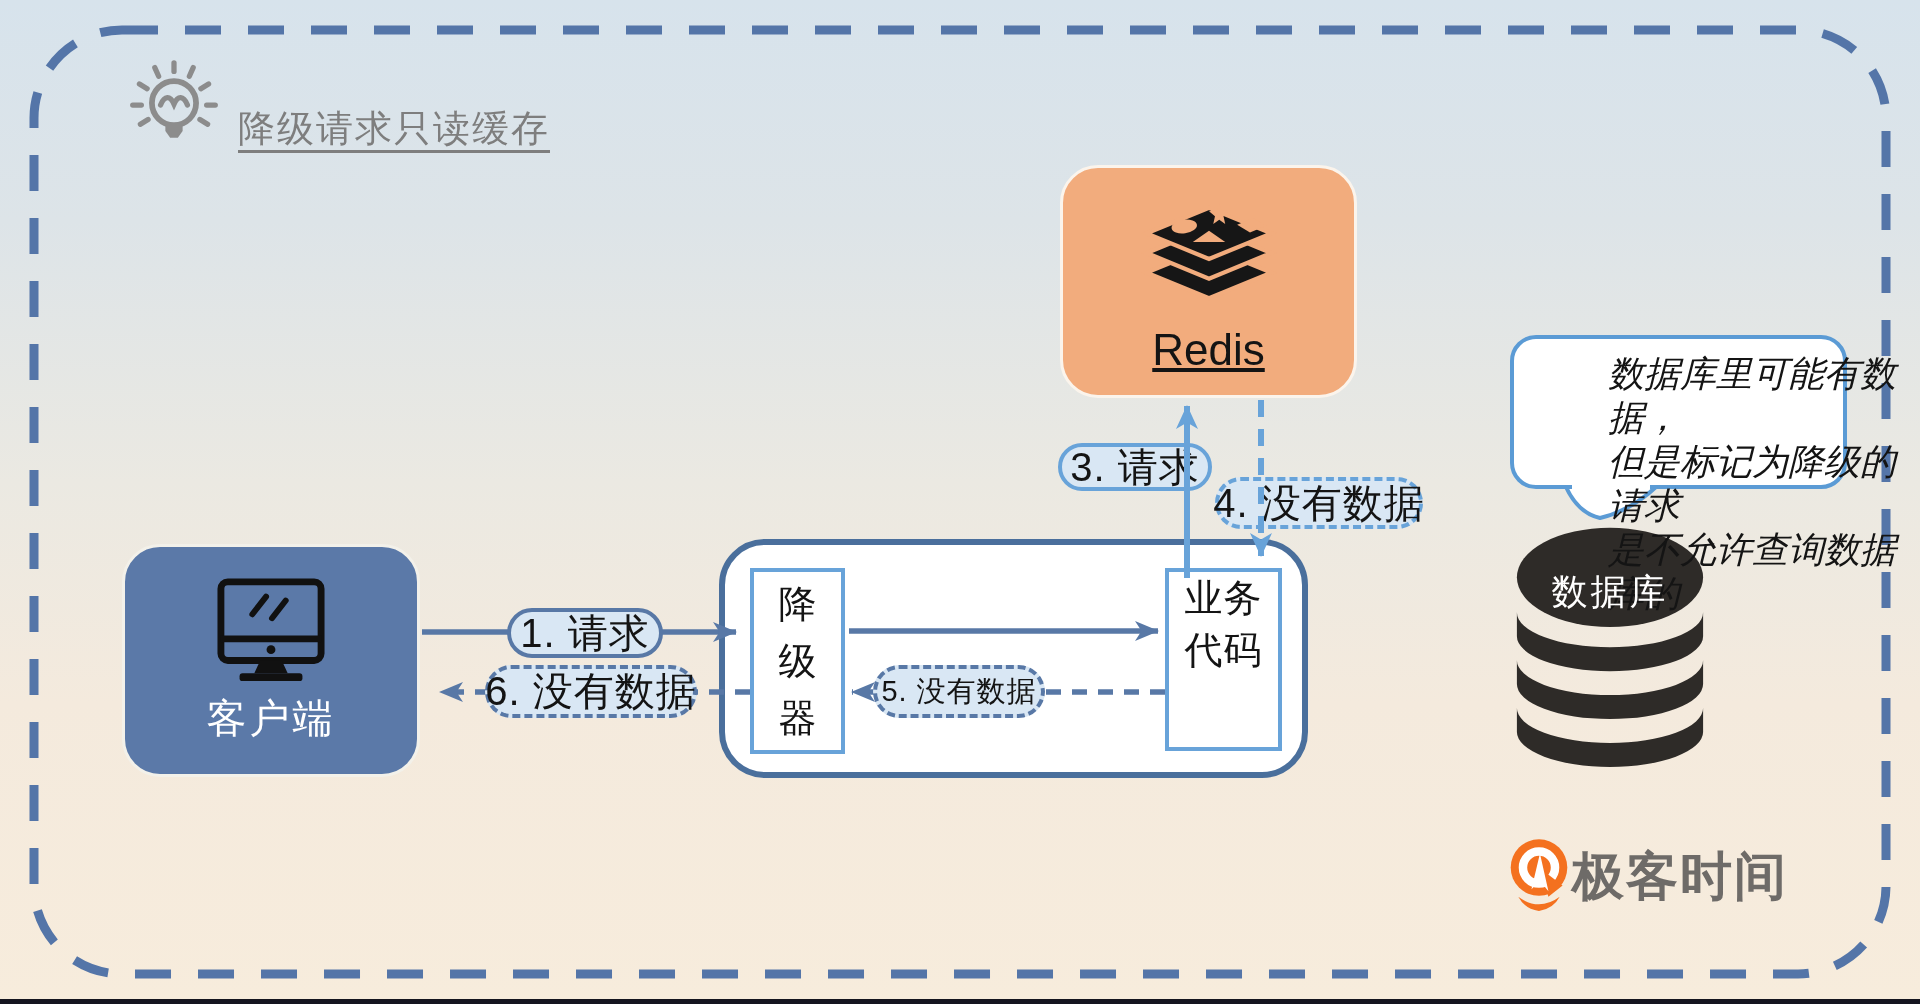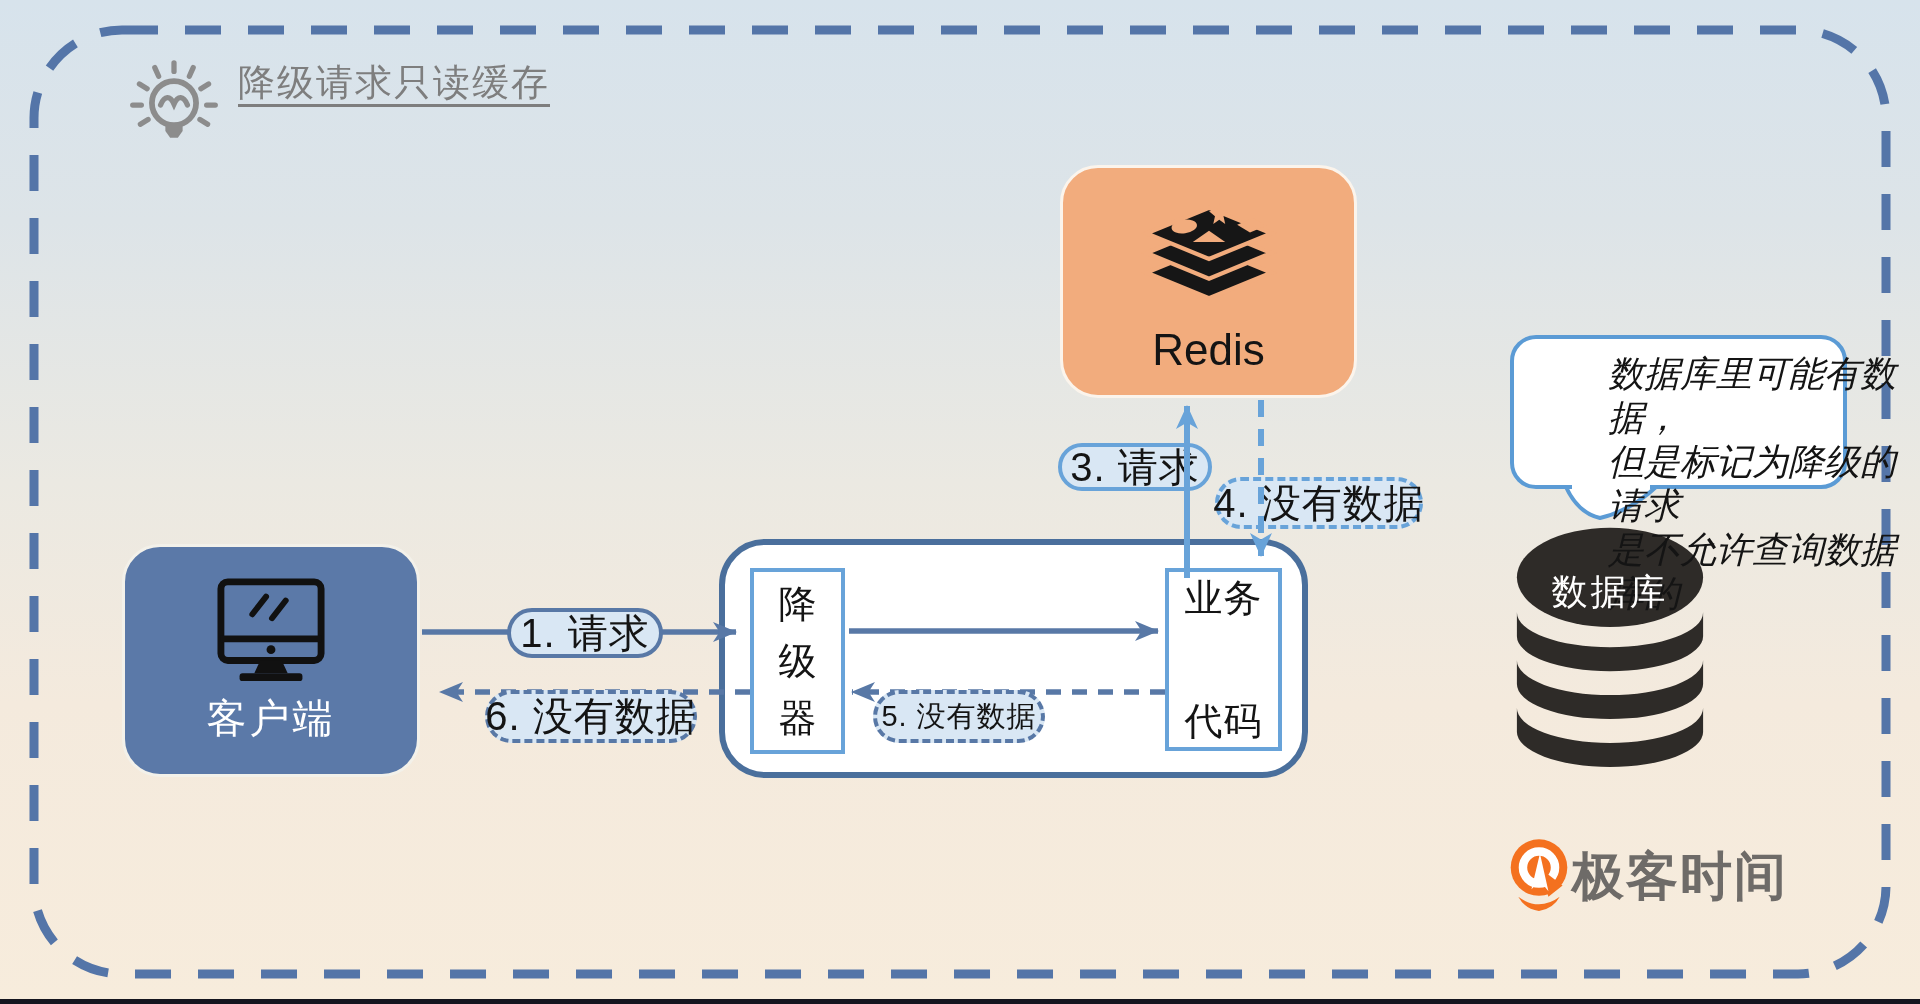--- a/index.html
+++ b/index.html
@@ -5,52 +5,52 @@
   html,body{margin:0;padding:0;background:#e8e8e8;}
   .stage{
     position:relative;width:1920px;height:1004px;overflow:hidden;
     background:linear-gradient(180deg,#D7E3EC 0%,#DDE4E8 22%,#EBE9E2 48%,#F4EADD 70%,#F7ECDC 100%);
     font-family:"Liberation Sans","DejaVu Sans",sans-serif;
   }
   .layer{position:absolute;left:0;top:0;width:1920px;height:1004px;pointer-events:none;}
   .z0{z-index:0}.z2{z-index:2}.z3{z-index:3}.z6{z-index:6}
 
   
-  .title-row{position:absolute;left:126px;top:58px;display:flex;align-items:flex-start;gap:16px;z-index:3;}
+  .title-row{position:absolute;left:126px;top:58px;display:flex;align-items:flex-end;gap:16px;z-index:3;}
   .title-text{font-size:37px;color:#7E7E7E;letter-spacing:2px;text-decoration:underline;text-underline-offset:9px;text-decoration-thickness:3px;}
 
   
   .client-box{position:absolute;left:122px;top:544px;width:298px;height:233px;background:#5B79A8;
     border:3px solid #F3F1EA;border-radius:38px;box-sizing:border-box;z-index:3;
     display:flex;flex-direction:column;align-items:center;justify-content:center;gap:6px;}
   .client-label{color:#FFFFFF;font-size:40px;letter-spacing:3px;}
 
   .redis-box{position:absolute;left:1060px;top:165px;width:297px;height:233px;background:#F2AC7D;
     border:3px solid #FBF4EC;border-radius:38px;box-sizing:border-box;z-index:3;
     display:flex;flex-direction:column;align-items:center;justify-content:center;}
-  .redis-label{color:#141414;font-size:44px;margin-top:8px;}
+  .redis-label{color:#141414;font-size:44px;margin-top:8px;text-decoration:underline;}
 
   .flow-container{position:absolute;left:719px;top:539px;width:589px;height:239px;background:#FFFFFF;
     border:6px solid #4A6F9C;border-radius:46px;box-sizing:border-box;z-index:1;}
 
   .degrader-box{position:absolute;left:750px;top:568px;width:95px;height:186px;background:#FFFFFF;
     border:4px solid #68A3D9;box-sizing:border-box;z-index:3;
     display:flex;flex-direction:column;align-items:center;justify-content:center;}
   .degrader-box span{font-size:38px;color:#141414;line-height:57px;}
 
   .business-box{position:absolute;left:1165px;top:568px;width:117px;height:183px;background:#FFFFFF;
     border:4px solid #68A3D9;box-sizing:border-box;z-index:3;
-    display:flex;flex-direction:column;align-items:center;justify-content:space-between;}
+    display:flex;flex-direction:column;align-items:center;justify-content:flex-start;}
   .business-box span{font-size:38px;color:#141414;line-height:52px;letter-spacing:1px;}
 
   
   .pill{position:absolute;box-sizing:border-box;background:#D9E7F4;border-radius:30px;z-index:4;
     display:flex;align-items:center;justify-content:center;font-size:40px;color:#141414;letter-spacing:1px;white-space:nowrap;}
   .pill.dark-solid {border:4px solid #5878A6;}
-  .pill.dark-dashed{border:4px dashed #5878A6;margin-top:25px;}
+  .pill.dark-dashed{border:4px dashed #5878A6;}
   .pill.light-solid {border:4px solid #68A3D9;}
   .pill.light-dashed{border:4px dashed #68A3D9;}
   .pill-1{left:507px;top:608px;width:156px;height:50px;}
   .pill-2{left:872px;top:605px;width:170px;height:51px;font-size:29px;}
   .pill-5{left:873px;top:665px;width:172px;height:53px;font-size:29px;}
   .pill-6{left:485px;top:665px;width:212px;height:53px;}
   .pill-3{left:1058px;top:443px;width:154px;height:48px;}
   .pill-4{left:1215px;top:477px;width:208px;height:52px;}
 
   

